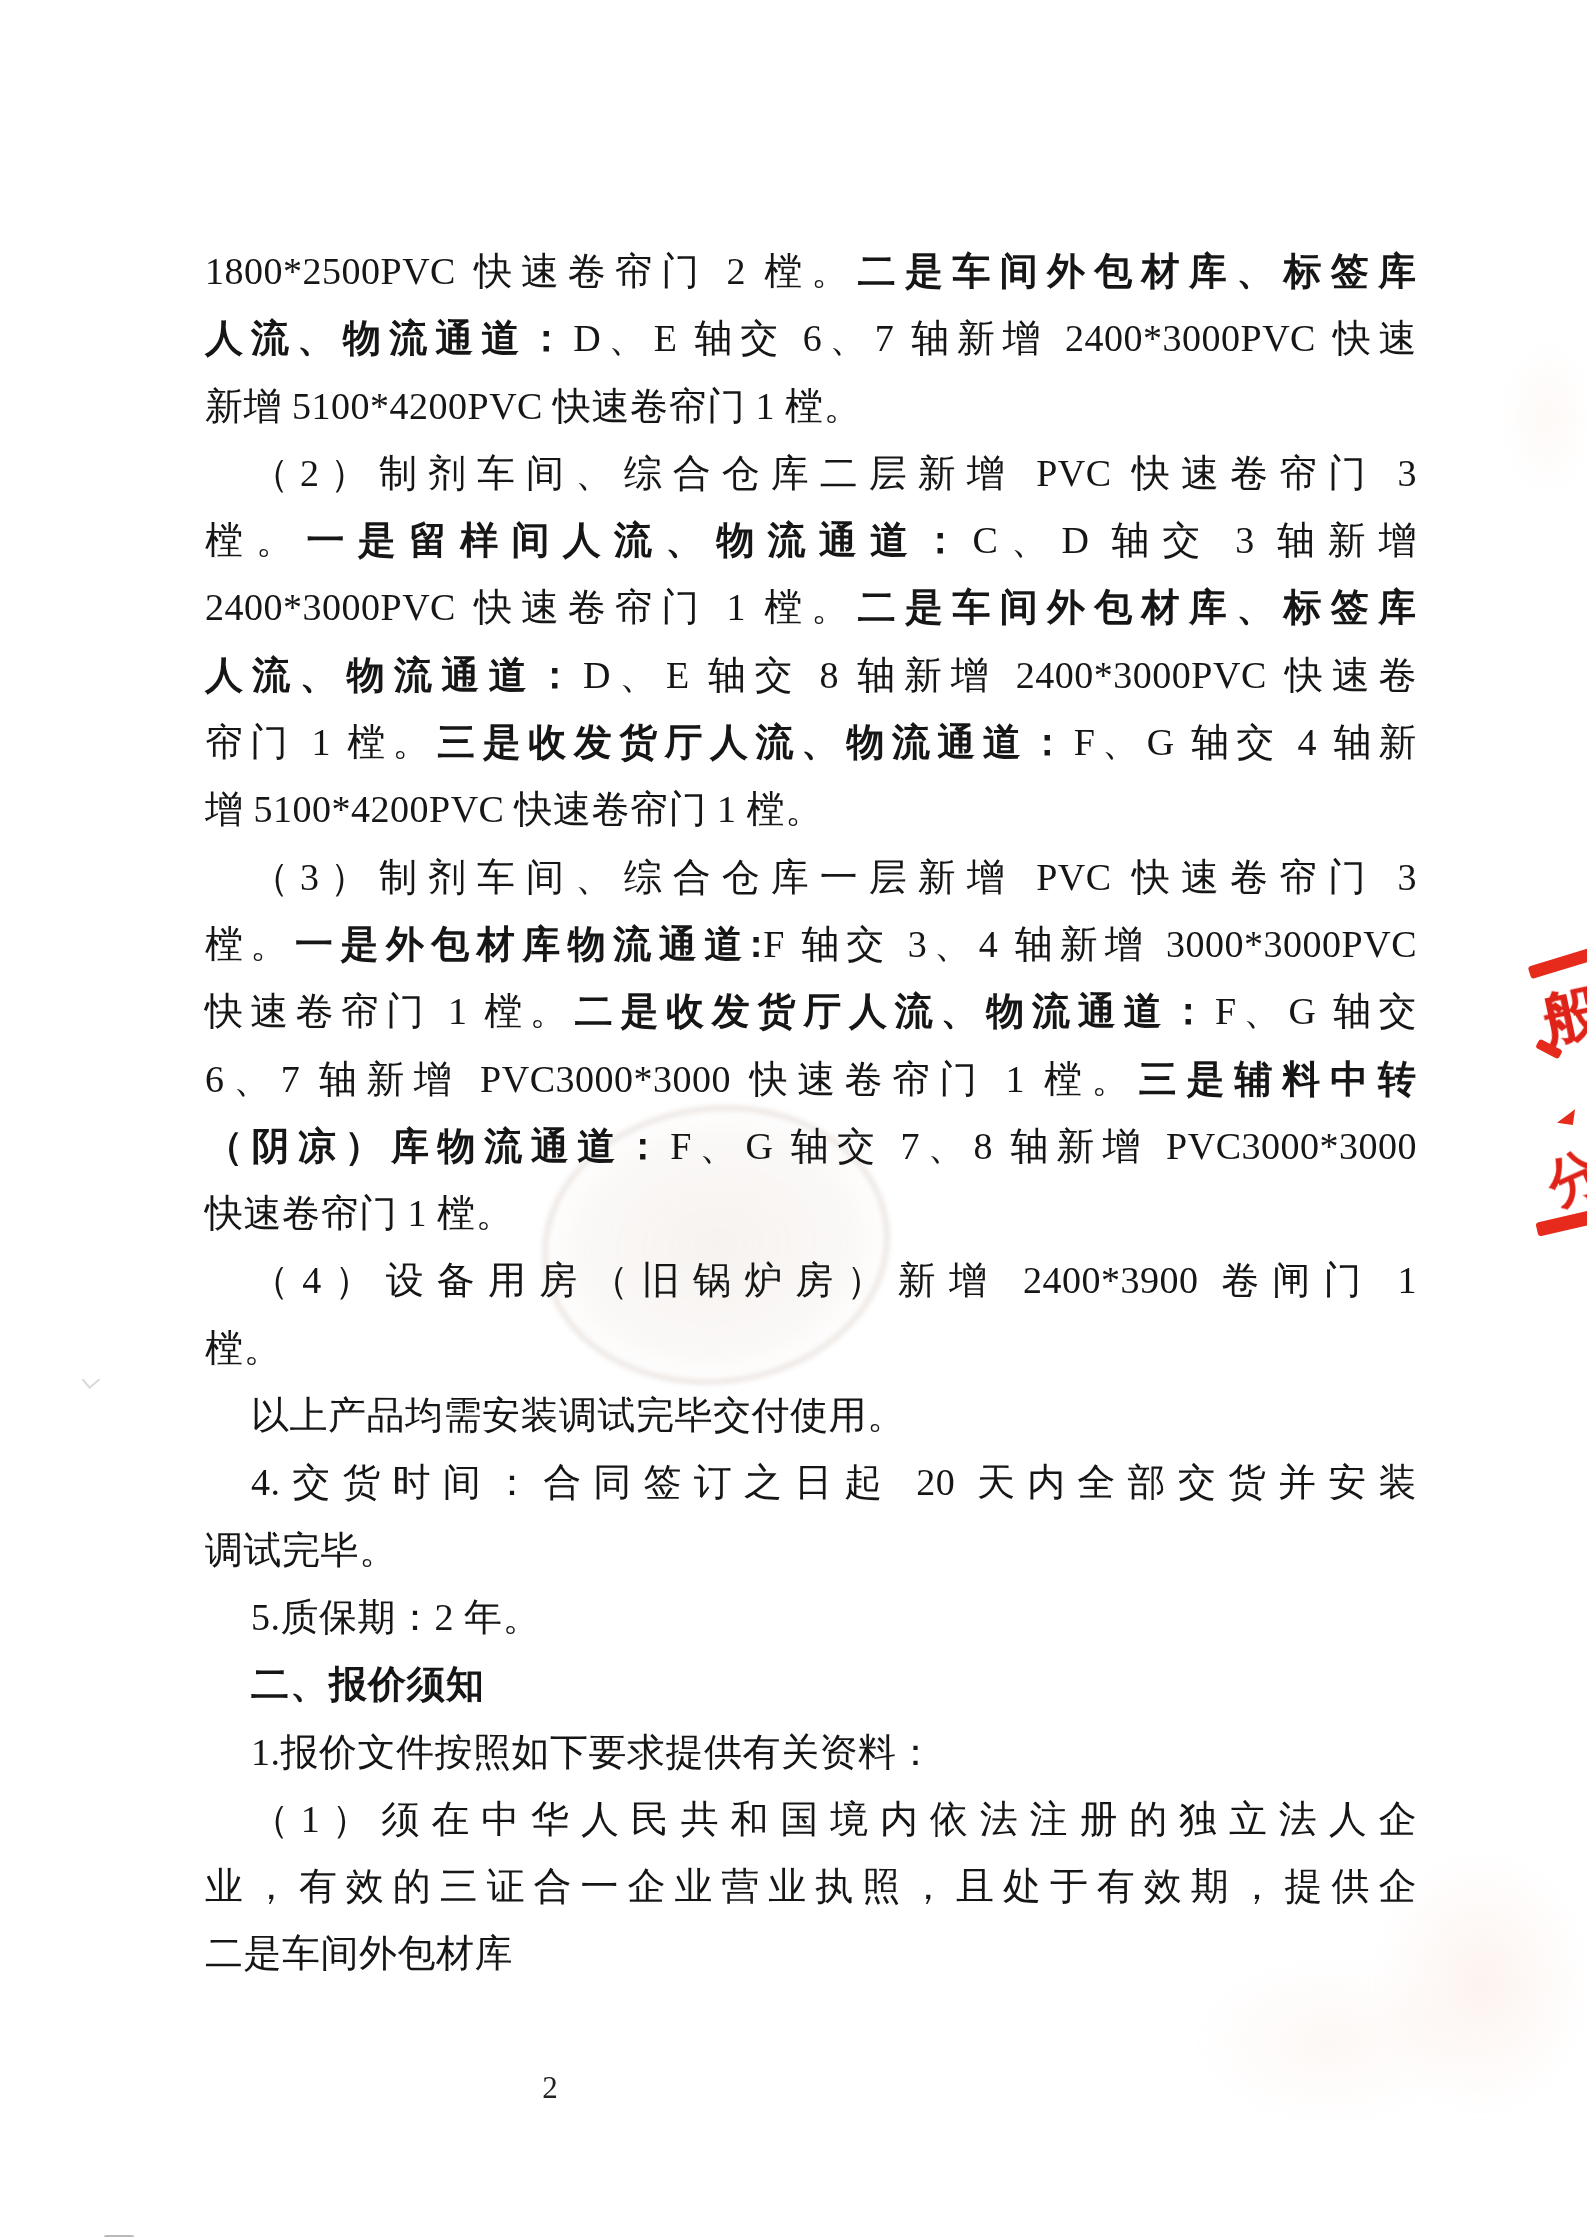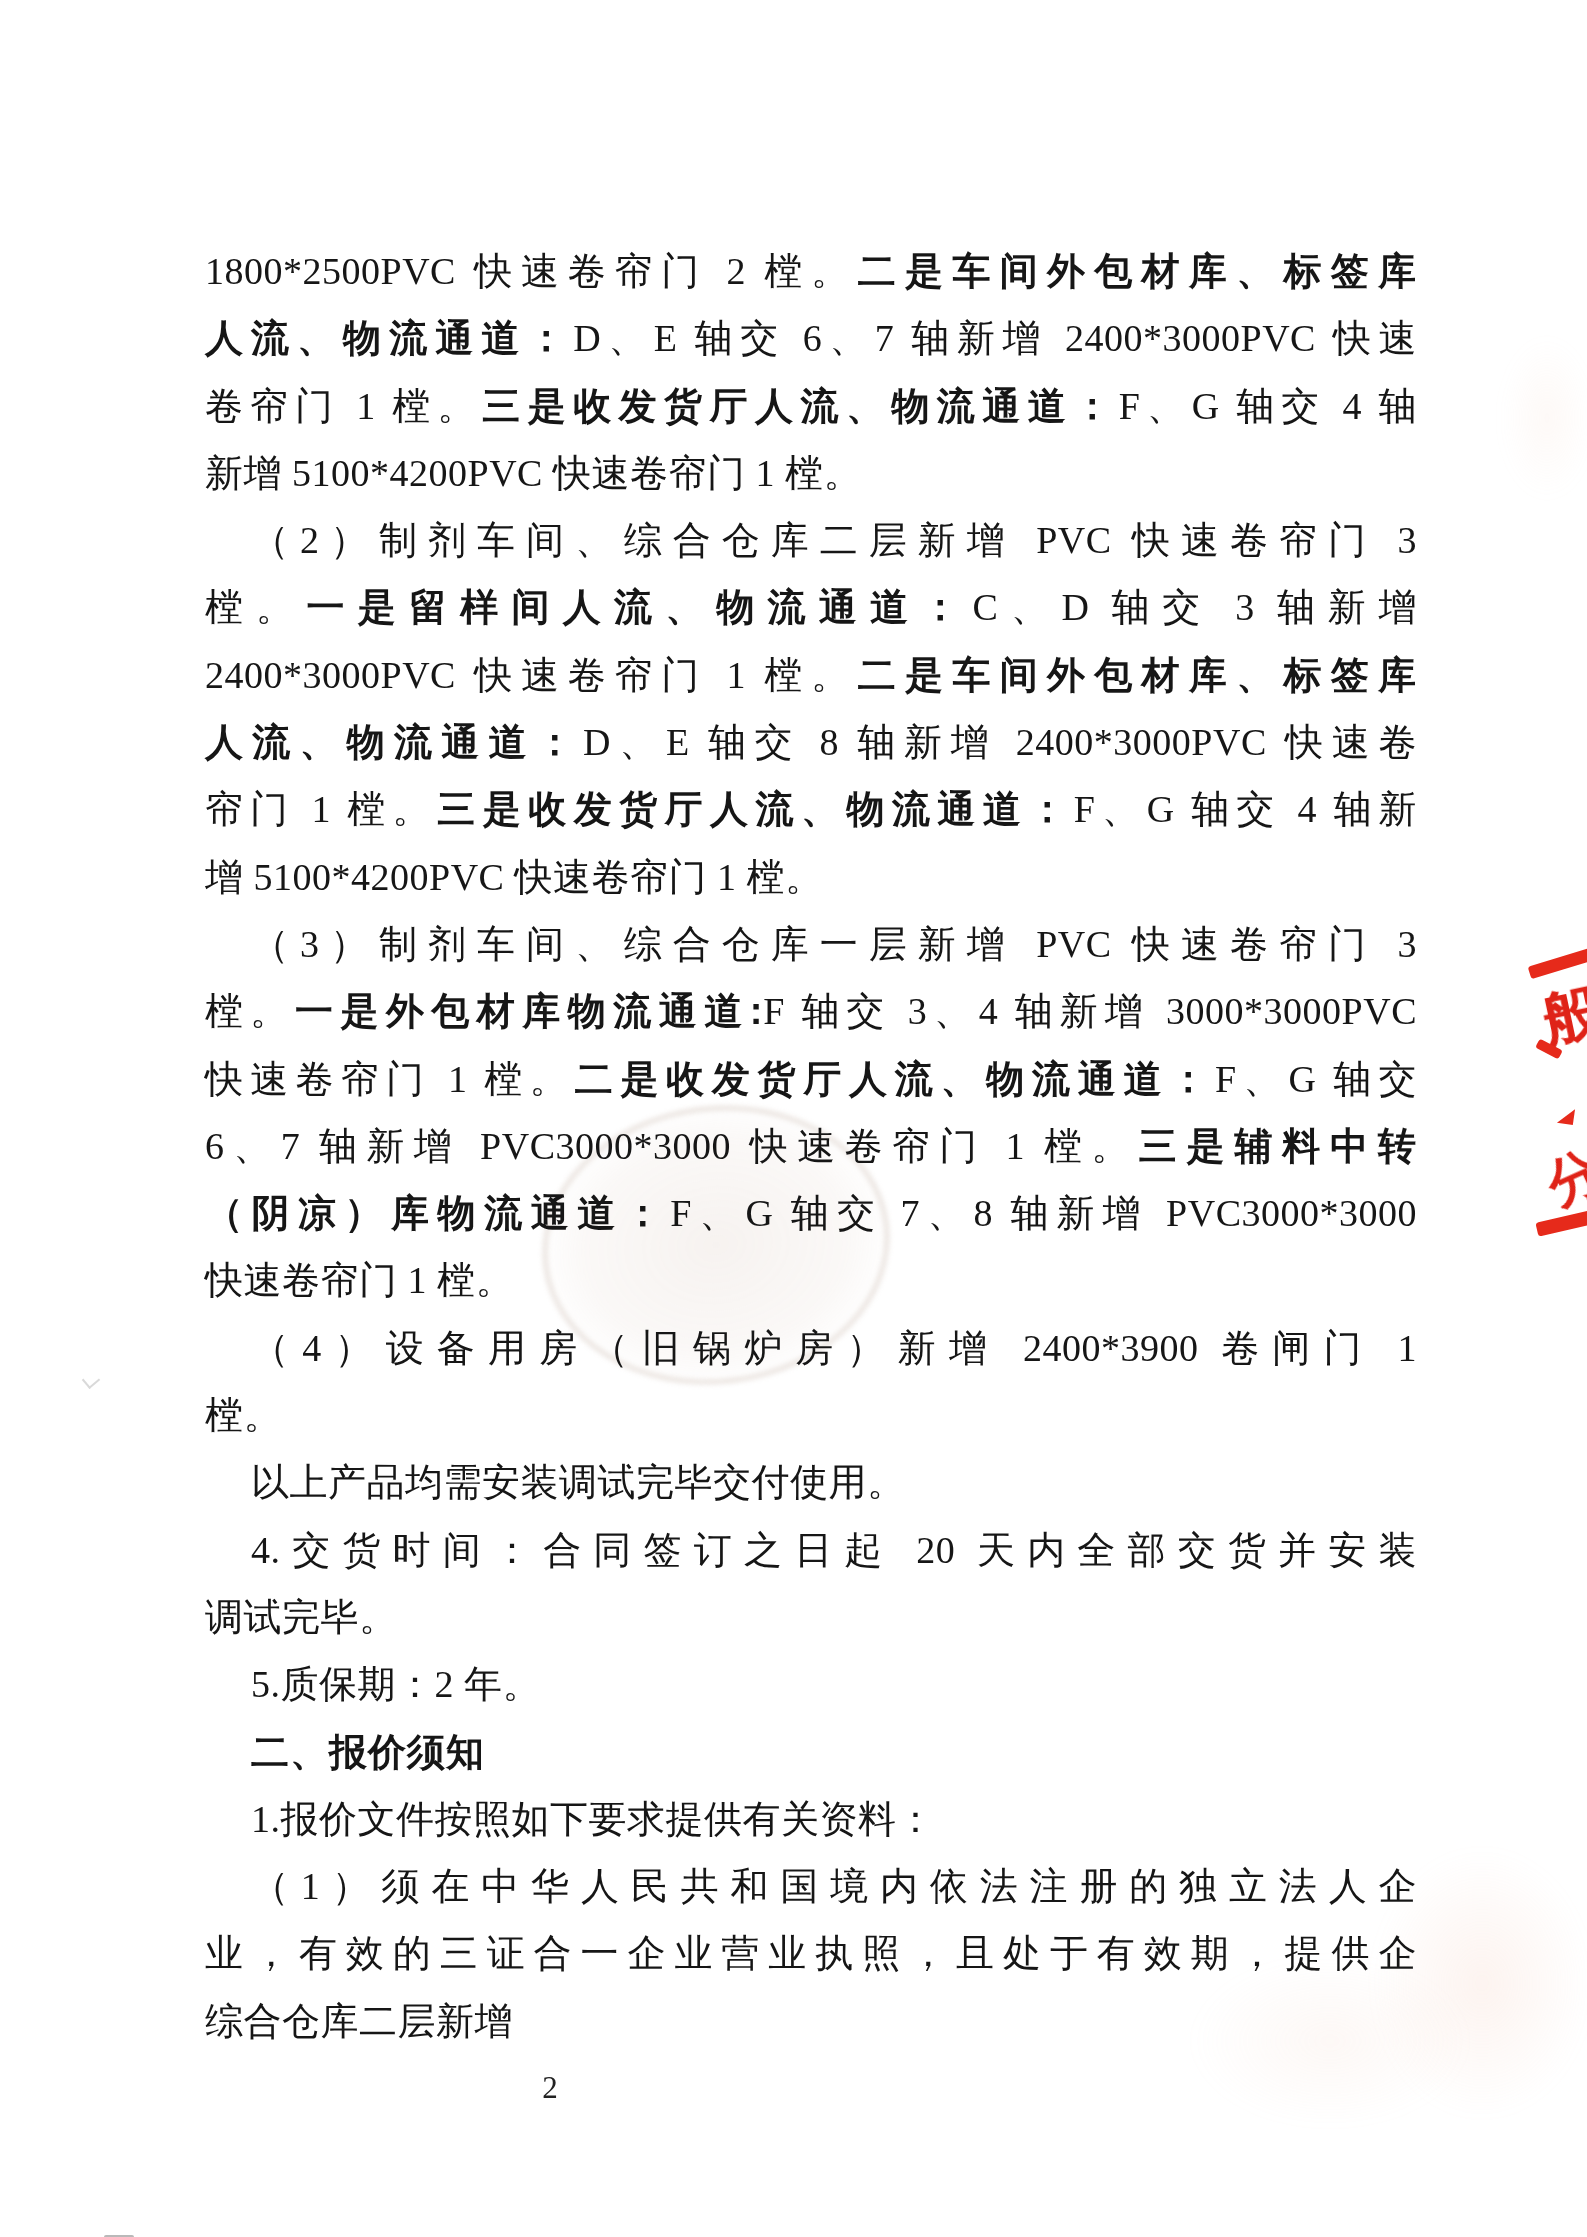--- a/index.html
+++ b/index.html
@@ -86,21 +86,20 @@
 
   <div class="faint-seal"></div>
 
   <div class="smudge s1"></div>
   <div class="smudge s2"></div>
   <div class="smudge s3"></div>
 
   <div class="textblock">
       <div class="line full"><span>1800*2500PVC 快速卷帘门 2 樘。</span><span class="b">二是车间外包材库、标签库</span></div>
       <div class="line full"><span class="b">人流、物流通道：</span><span>D、E 轴交 6、7 轴新增 2400*3000PVC 快速</span></div>
-      <div class="line full"><span>卷帘门 1 樘。</span><span class="b">三是收发货厅人流、物流通道：</span><span>F、G 轴交 4 轴</span></div>
       <div class="line"><span>新增 5100*4200PVC 快速卷帘门 1 樘。</span></div>
       <div class="line indent full"><span>（2）制剂车间、综合仓库二层新增 PVC 快速卷帘门 3</span></div>
       <div class="line full"><span>樘。</span><span class="b">一是留样间人流、物流通道：</span><span>C、D 轴交 3 轴新增</span></div>
       <div class="line full"><span>2400*3000PVC 快速卷帘门 1 樘。</span><span class="b">二是车间外包材库、标签库</span></div>
       <div class="line full"><span class="b">人流、物流通道：</span><span>D、E 轴交 8 轴新增 2400*3000PVC 快速卷</span></div>
       <div class="line full"><span>帘门 1 樘。</span><span class="b">三是收发货厅人流、物流通道：</span><span>F、G 轴交 4 轴新</span></div>
       <div class="line"><span>增 5100*4200PVC 快速卷帘门 1 樘。</span></div>
       <div class="line indent full"><span>（3）制剂车间、综合仓库一层新增 PVC 快速卷帘门 3</span></div>
       <div class="line full"><span>樘。</span><span class="b">一是外包材库物流通道:</span><span>F 轴交 3、4 轴新增 3000*3000PVC</span></div>
       <div class="line full"><span>快速卷帘门 1 樘。</span><span class="b">二是收发货厅人流、物流通道：</span><span>F、G 轴交</span></div>
@@ -110,21 +109,21 @@
       <div class="line indent full"><span>（4）设备用房（旧锅炉房）新增 2400*3900 卷闸门 1</span></div>
       <div class="line"><span>樘。</span></div>
       <div class="line indent"><span>以上产品均需安装调试完毕交付使用。</span></div>
       <div class="line indent full"><span>4.交货时间：合同签订之日起 20 天内全部交货并安装</span></div>
       <div class="line"><span>调试完毕。</span></div>
       <div class="line indent"><span>5.质保期：2 年。</span></div>
       <div class="line indent"><span class="b">二、报价须知</span></div>
       <div class="line indent"><span>1.报价文件按照如下要求提供有关资料：</span></div>
       <div class="line indent full"><span>（1）须在中华人民共和国境内依法注册的独立法人企</span></div>
       <div class="line full"><span>业，有效的三证合一企业营业执照，且处于有效期，提供企</span></div>
-      <div class="line"><span>综合仓库二层新增</span></div>
+      <div class="line"><span>二是车间外包材库</span></div>
     </div>
 
   <div>
     <div class="stamp-bar bar1"></div>
     <div class="stamp glyph1">般</div>
     <div class="stamp-bar hook1"></div>
   </div>
   <div class="tri1"></div>
   <div>
     <div class="stamp glyph2">分</div>

